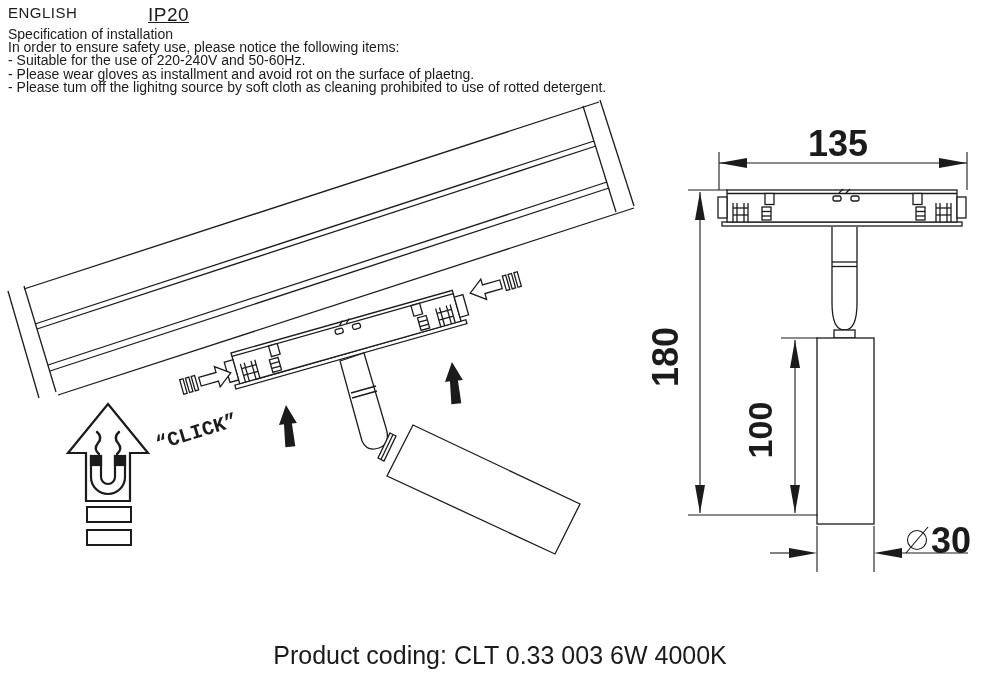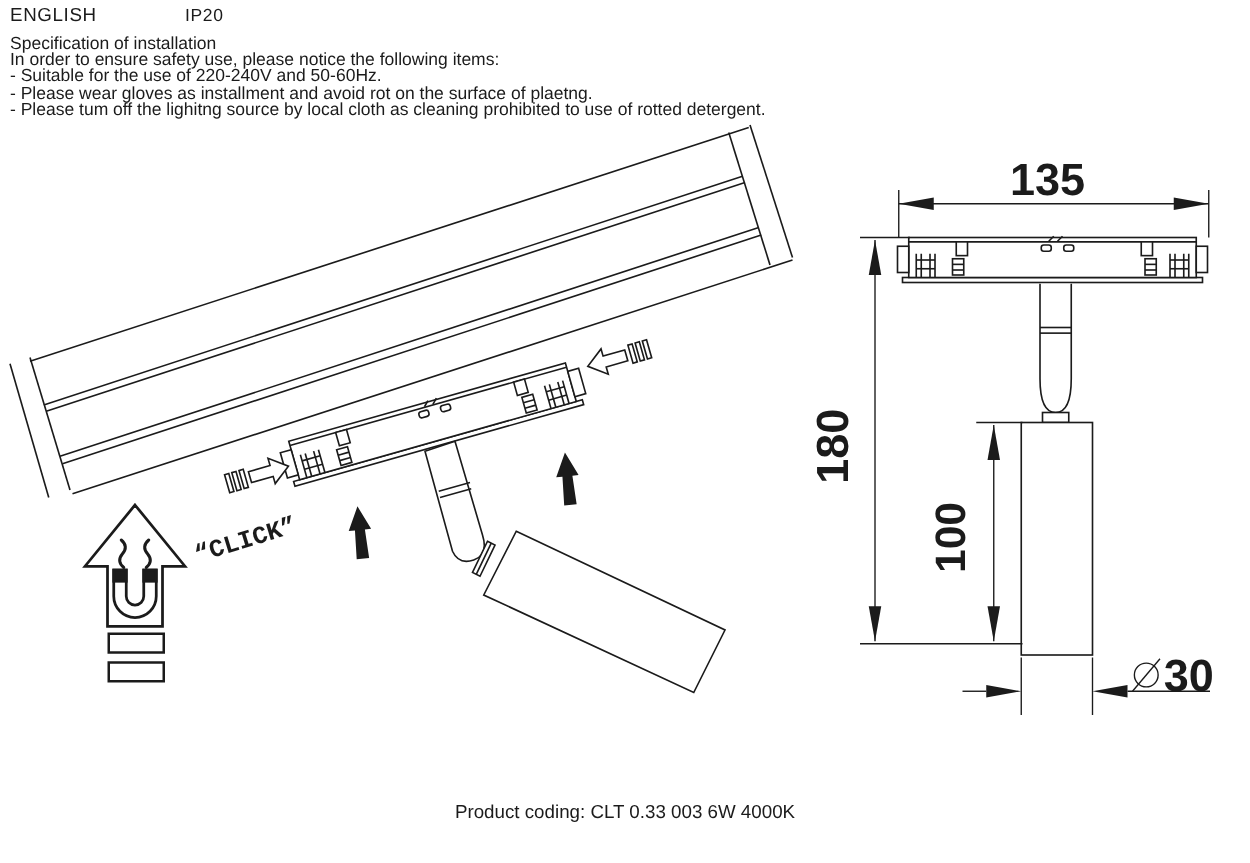--- a/index.html
+++ b/index.html
@@ -1,22 +1,22 @@
 <!DOCTYPE html>
 <html><head>
 <meta charset="utf-8">
 <style>
   html,body{margin:0;padding:0;background:#fff;}
   body{width:1000px;height:690px;position:relative;overflow:hidden;
        font-family:"Liberation Sans",sans-serif;color:#1b1b1b;}
   .abs{position:absolute;}
   #hdr-lang{left:8px;top:4px;font-size:15px;letter-spacing:.5px;}
-  #hdr-ip{left:148px;top:4px;font-size:14px;letter-spacing:.5px;}
+  #hdr-ip{left:148px;top:4px;font-size:19px;letter-spacing:.5px;text-decoration:underline;}
   #specblock{left:8px;top:28px;font-size:14px;line-height:13.2px;white-space:nowrap;}
-  #footer{left:0;top:641px;width:1000px;text-align:center;font-size:15px;}
+  #footer{left:0;top:641px;width:1000px;text-align:center;font-size:25px;}
   svg{position:absolute;overflow:visible;}
   svg text{font-family:"Liberation Sans",sans-serif;fill:#1b1b1b;}
   .dimtxt{font-weight:bold;font-size:36px;}
   .dimtxt2{font-weight:bold;font-size:34px;}
   .clicktxt{font-family:"Liberation Mono",monospace;font-weight:bold;font-size:20px;}
   .ln{stroke:#1b1b1b;stroke-width:1.3;fill:none;}
   .shape{stroke:#1b1b1b;stroke-width:1.3;fill:#fff;}
   .dim{stroke:#1b1b1b;stroke-width:1.1;fill:none;}
   .ah{fill:#1b1b1b;stroke:none;}
 </style>
@@ -24,21 +24,21 @@
 <body>
 
 <div class="abs" id="hdr-lang">ENGLISH</div>
 <div class="abs" id="hdr-ip">IP20</div>
 
 <div class="abs" id="specblock">
   <div>Specification of installation</div>
   <div>In order to ensure safety use, please notice the following items:</div>
   <div>- Suitable for the use of 220-240V and 50-60Hz.</div>
   <div>- Please wear gloves as installment and avoid rot on the surface of plaetng.</div>
-  <div>- Please tum off the lighitng source by local cloth as cleaning prohibited to use of rotted detergent.</div>
+  <div>- Please tum off the lighitng source by soft cloth as cleaning prohibited to use of rotted detergent.</div>
 </div>
 
 <svg id="leftsvg" style="left:0;top:95px;" width="660" height="470" viewBox="0 95 660 470">
   <defs>
     <g id="adapter">
       <rect class="shape" x="-5" y="32" width="240" height="4"></rect>
       <rect class="shape" x="0" y="0" width="230" height="32"></rect>
       <line class="ln" x1="0" y1="3.5" x2="230" y2="3.5"></line>
       <rect class="shape" x="-9" y="7" width="9" height="21"></rect>
       <rect class="shape" x="230" y="7" width="9" height="21"></rect>

